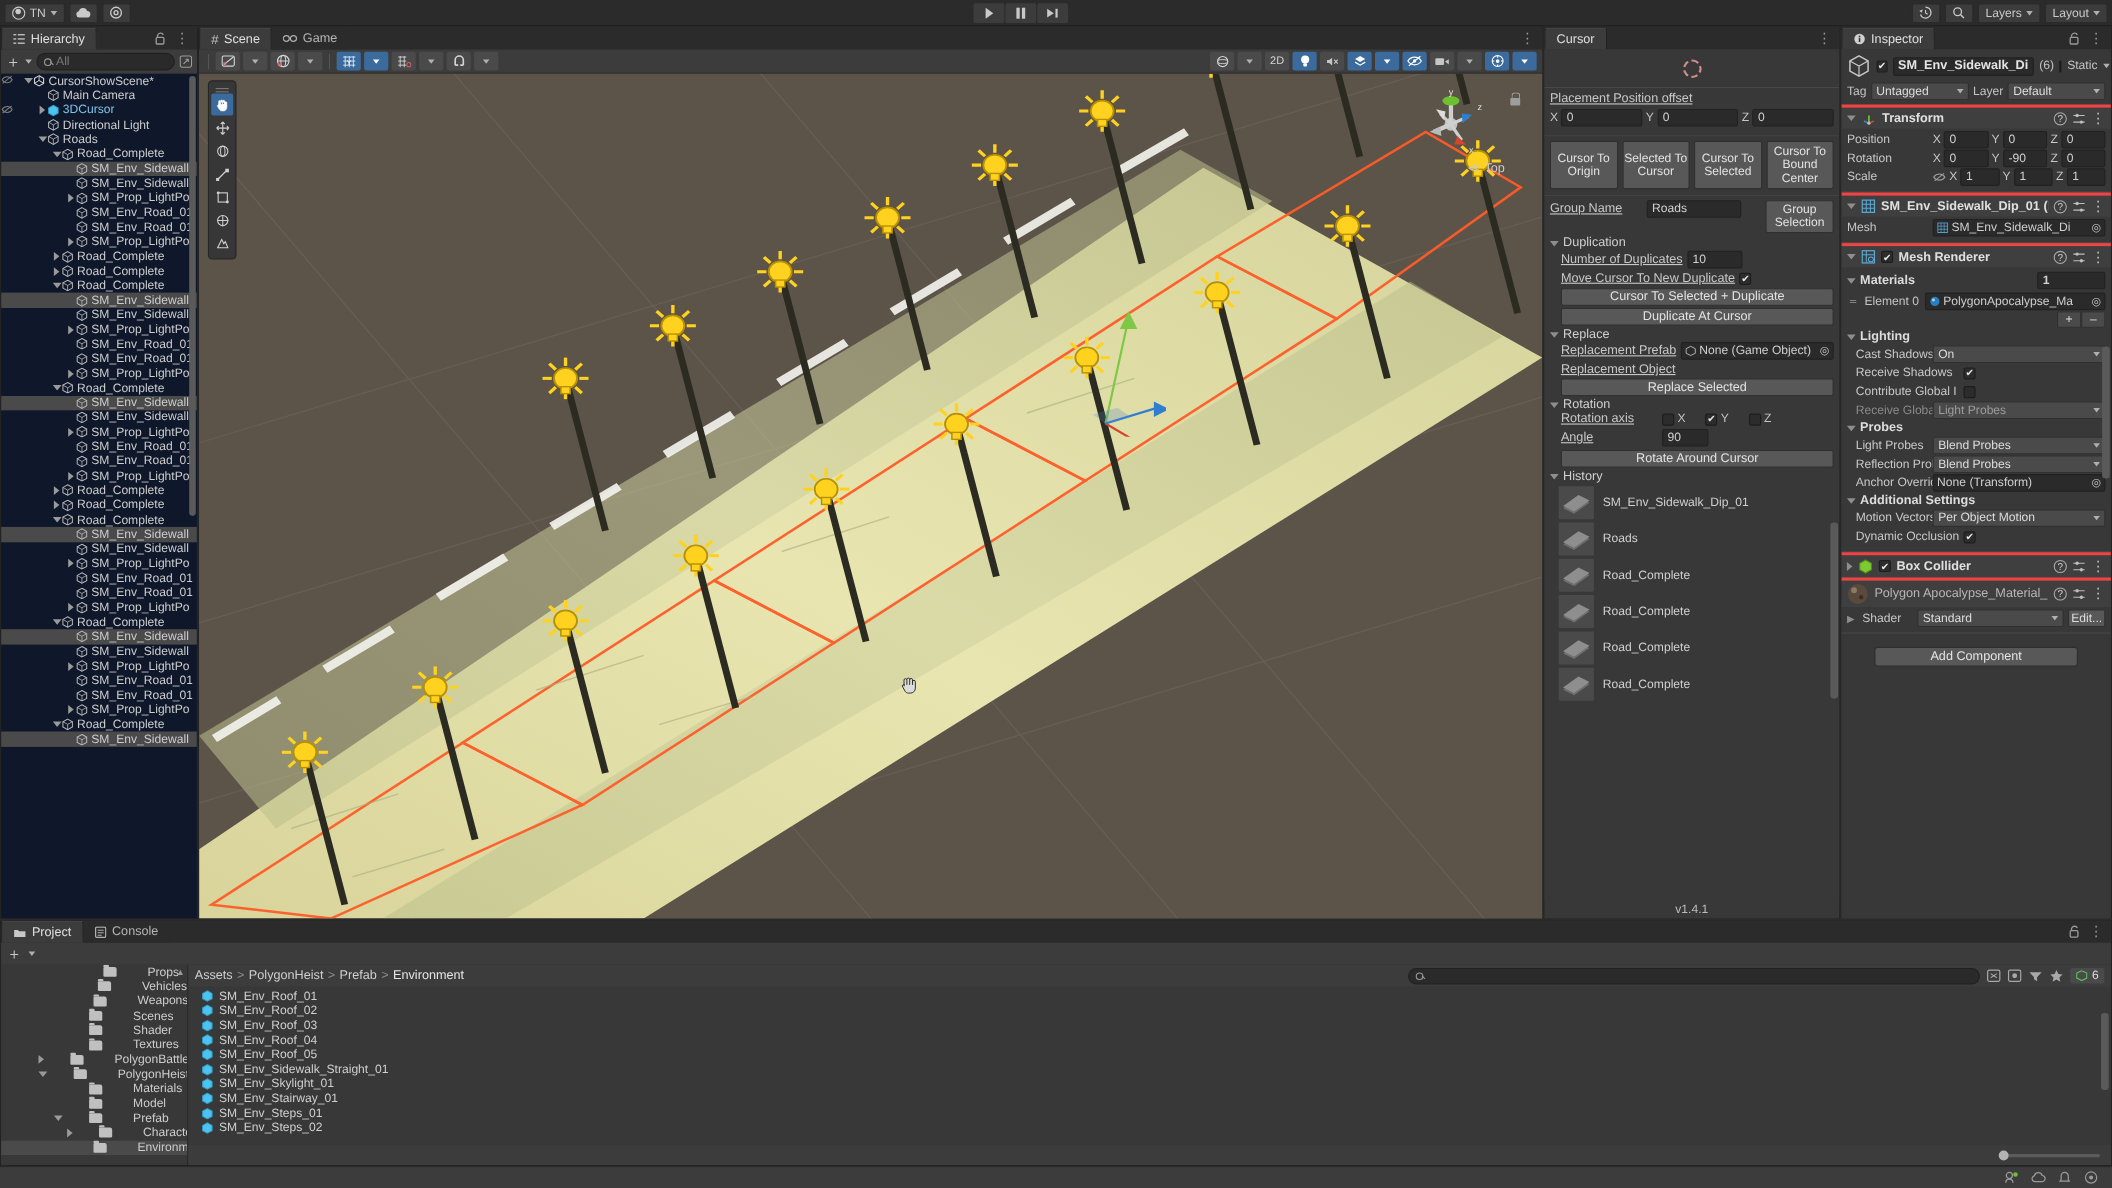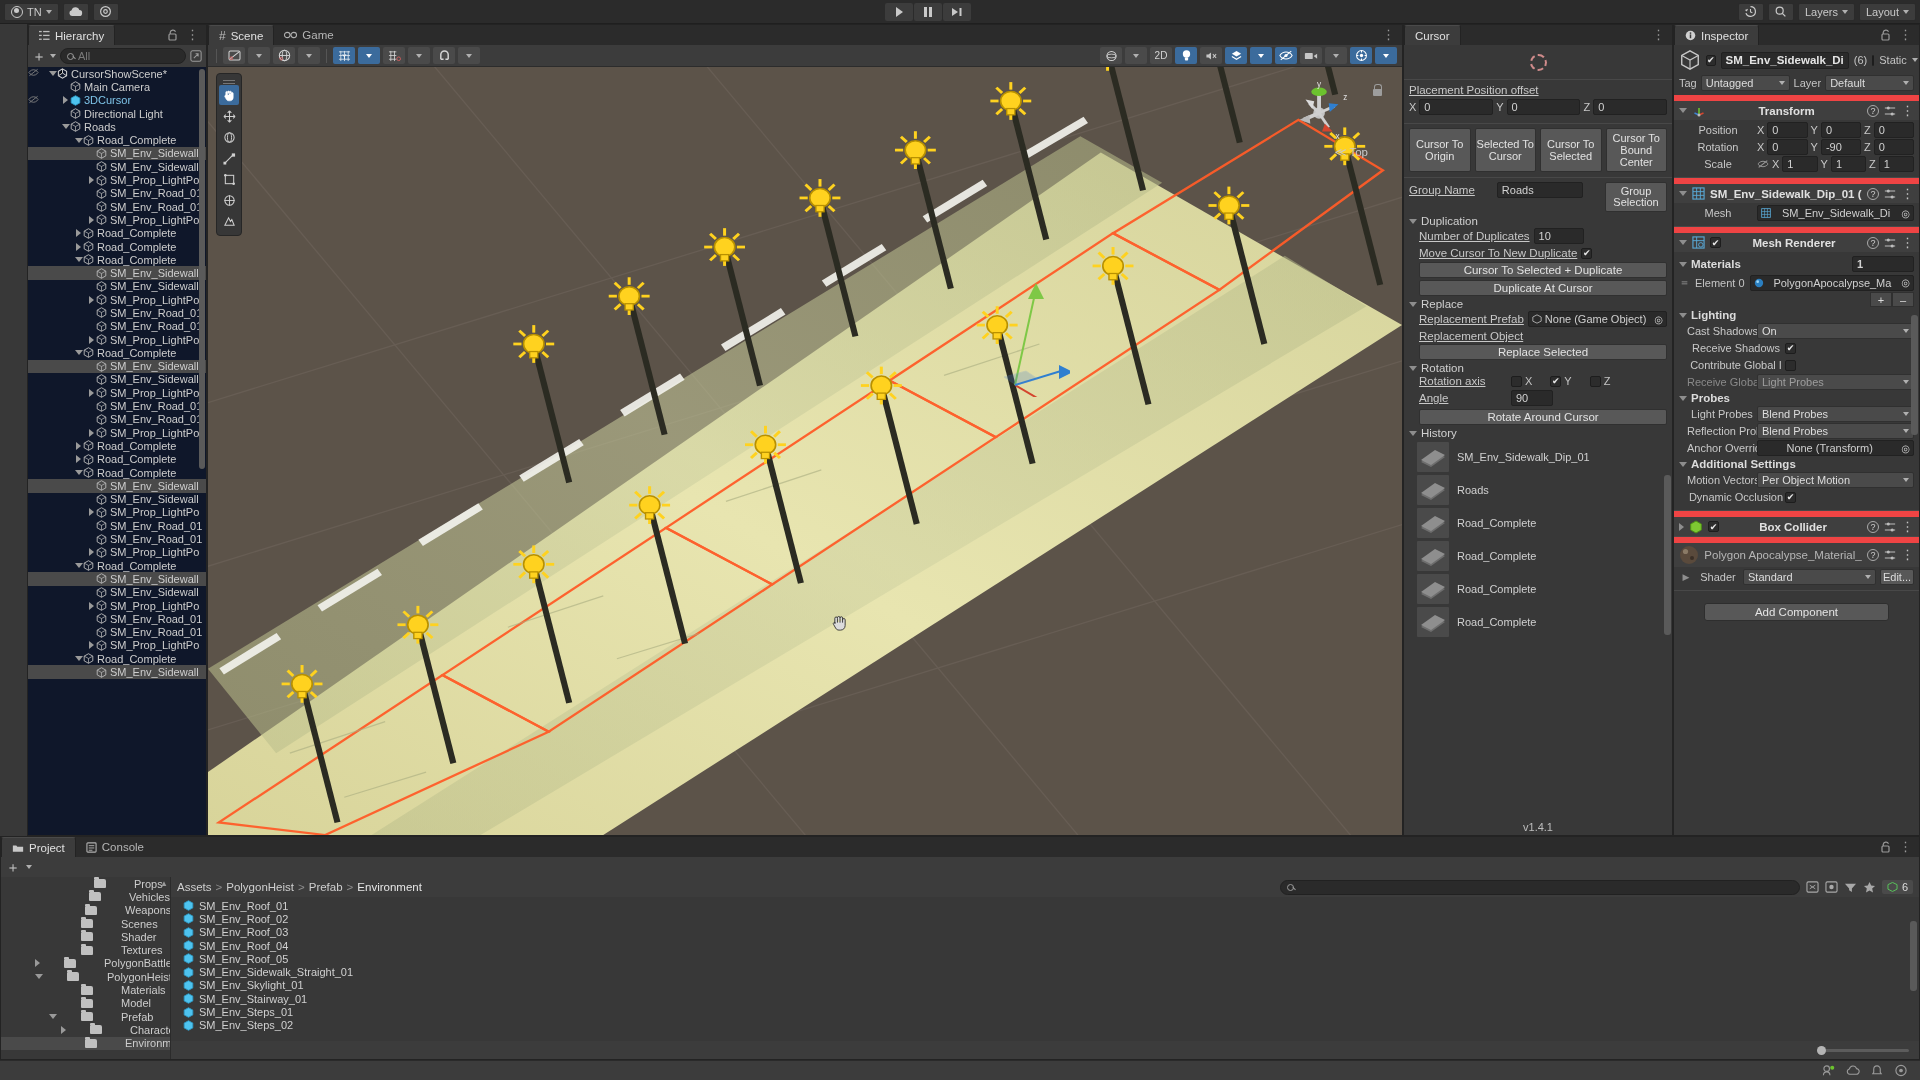--- a/index.html
+++ b/index.html
@@ -18,21 +18,21 @@
   .play-btn { width:28px; height:18px; background:#3c3c3c; border-radius:2px;
     display:flex; align-items:center; justify-content:center; color:#c9c9c9; font-size:10px; }
   .tri { width:0;height:0;border-left:7px solid #c9c9c9;border-top:5px solid transparent;border-bottom:5px solid transparent; }
   .pause-g { display:flex; gap:2px; }
   .pause-g i { display:block; width:3px; height:10px; background:#c9c9c9; }
   .caret { width:0;height:0;border-left:3px solid transparent;border-right:3px solid transparent;border-top:4px solid #b0b0b0; }
   .usr-circ { width:12px;height:12px;border-radius:50%;border:1.5px solid #c9c9c9;position:relative; }
   .usr-circ::after{content:"";position:absolute;width:5px;height:5px;border-radius:50%;background:#c9c9c9;top:1.5px;left:2px;}
 
   
-  .mid { display:flex; flex:1 1 auto; min-height:0;padding-left:27px; }
+  .mid { display:flex; flex:1 1 auto; min-height:0; }
 
   .panel { background:#383838; border:1px solid #232323; display:flex; flex-direction:column; min-height:0; }
   .panel-tabs { height:20px; background:#2b2b2b; display:flex; align-items:stretch; position:relative; flex:0 0 20px; }
   .ptab { display:flex; align-items:center; gap:5px; padding:0 10px; font-size:11.5px; color:#b6b6b6; background:#2b2b2b; }
   .ptab.active { background:#3c3c3c; color:#e0e0e0; border-top:1px solid #4a4a4a;
     border-left:1px solid #232323; border-right:1px solid #232323; border-radius:3px 3px 0 0;}
   .tabs-right { margin-left:auto; display:flex; align-items:center; gap:8px; padding-right:7px; color:#9a9a9a; }
   .kebab { letter-spacing:0px; font-size:13px; line-height:10px; }
 
   
@@ -116,21 +116,21 @@
   
   .insp { width:247px; flex:0 0 247px; }
   .insp-body { flex:1; overflow:hidden; background:#383838; padding:0; position:relative; }
   .ihdr { display:flex; align-items:center; gap:5px; padding:4px 5px; }
   .icube { width:22px;height:22px;flex:0 0 22px; }
   .namefld { flex:1; background:#2a2a2a; border:1px solid #212121; border-radius:2px;
     height:17px; display:flex; align-items:center; padding:0 4px; color:#e4e4e4; font-weight:bold; font-size:11.5px; }
   .taglayer { display:flex; align-items:center; gap:4px; padding:0 5px 4px 5px; font-size:11px; }
   .dd { background:#4a4a4a; border:1px solid #303030; border-radius:2px; height:16px; display:flex;
     align-items:center; justify-content:space-between; padding:0 4px; color:#ddd; font-size:11px; flex:1; min-width:0;}
-  .comp { border-top:6px solid #ef4444; border-bottom:1px solid #484848;text-align:center; }
+  .comp { border-top:3px solid #ef4444; border-bottom:1px solid #484848; }
   .comp-hdr { display:flex; align-items:center; gap:5px; height:19px; padding:0 5px; background:#3f3f3f; }
   .comp-hdr .title { font-weight:bold; font-size:11.5px; color:#e0e0e0; flex:1; overflow:hidden; white-space:nowrap;}
   .comp-body { padding:2px 5px 4px 5px; }
   .irow { display:flex; align-items:center; height:16px; margin-bottom:1px; font-size:11px; }
   .irow .nm { width:78px; flex:0 0 78px; color:#c8c8c8; overflow:hidden; white-space:nowrap;}
   .irow .nm.sub { padding-left:8px; }
   .triple { display:flex; flex:1; gap:3px; align-items:center; }
   .triple span { font-size:11px; color:#c8c8c8; }
   .triple .fld { flex:1; min-width:0; }
   .isect { font-weight:bold; font-size:11.5px; color:#dcdcdc; display:flex; align-items:center; gap:4px; margin:2px 0 2px 0;}

